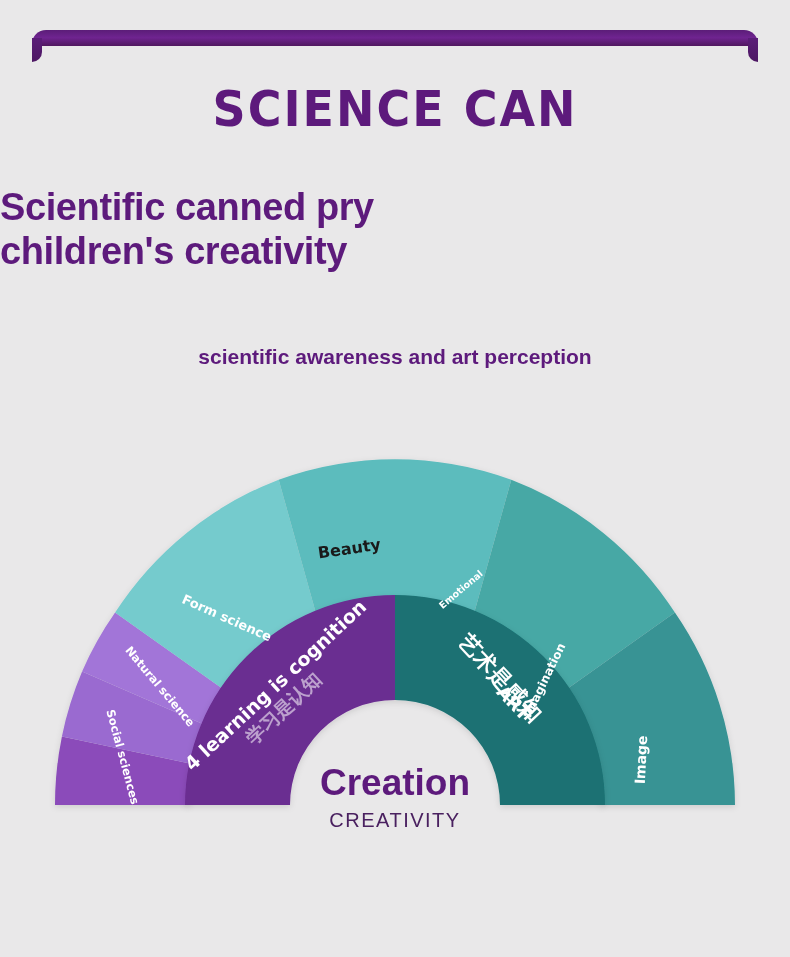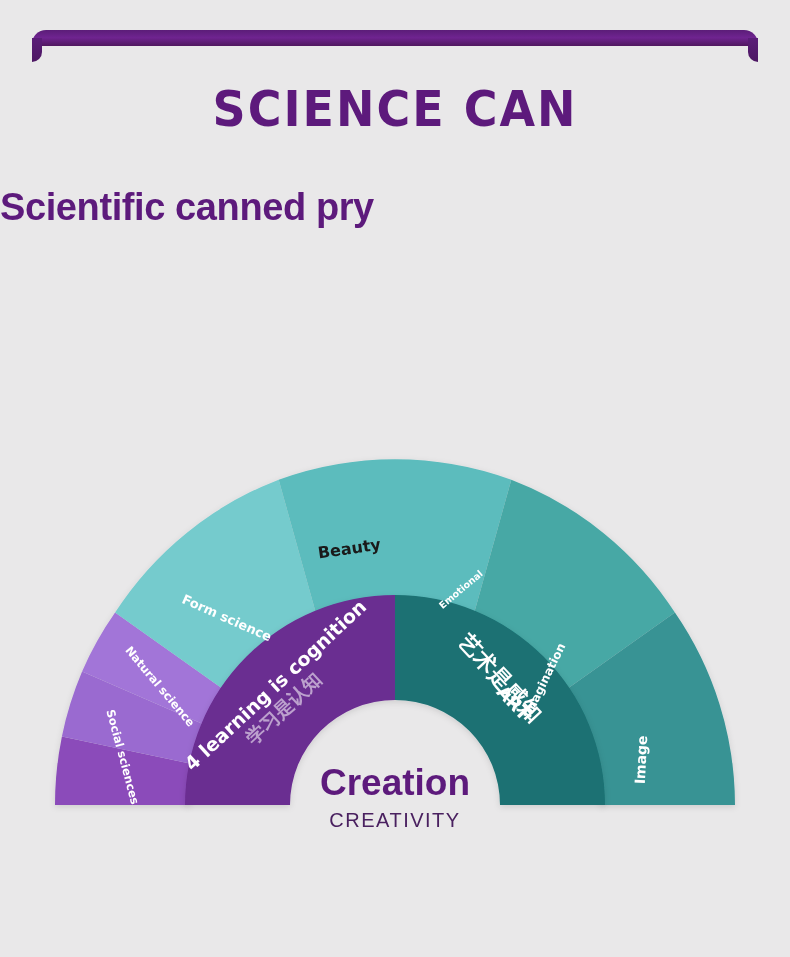--- a/index.html
+++ b/index.html
@@ -89,23 +89,25 @@
   <div class="topbar-tail left"></div>
   <div class="topbar-tail right"></div>
 </div>
 
 <div class="logo">
   <span>SCIENCE</span><span class="gap"></span><span>CAN</span>
 </div>
 
 <div class="h1">
   <div>Scientific canned pry</div>
+  <div>children's creativity</div>
 </div>
 
 <div class="h2">
+  <div>scientific awareness and art perception</div>
 </div>
 
 <div class="diagram">
 <svg viewBox="0 0 700 420" xmlns="http://www.w3.org/2000/svg">
   <defs>
     <filter id="softshadow" x="-20%" y="-20%" width="140%" height="140%">
       <feDropShadow dx="0" dy="2" stdDeviation="3" flood-color="#000" flood-opacity="0.12"></feDropShadow>
     </filter>
   </defs>
 

